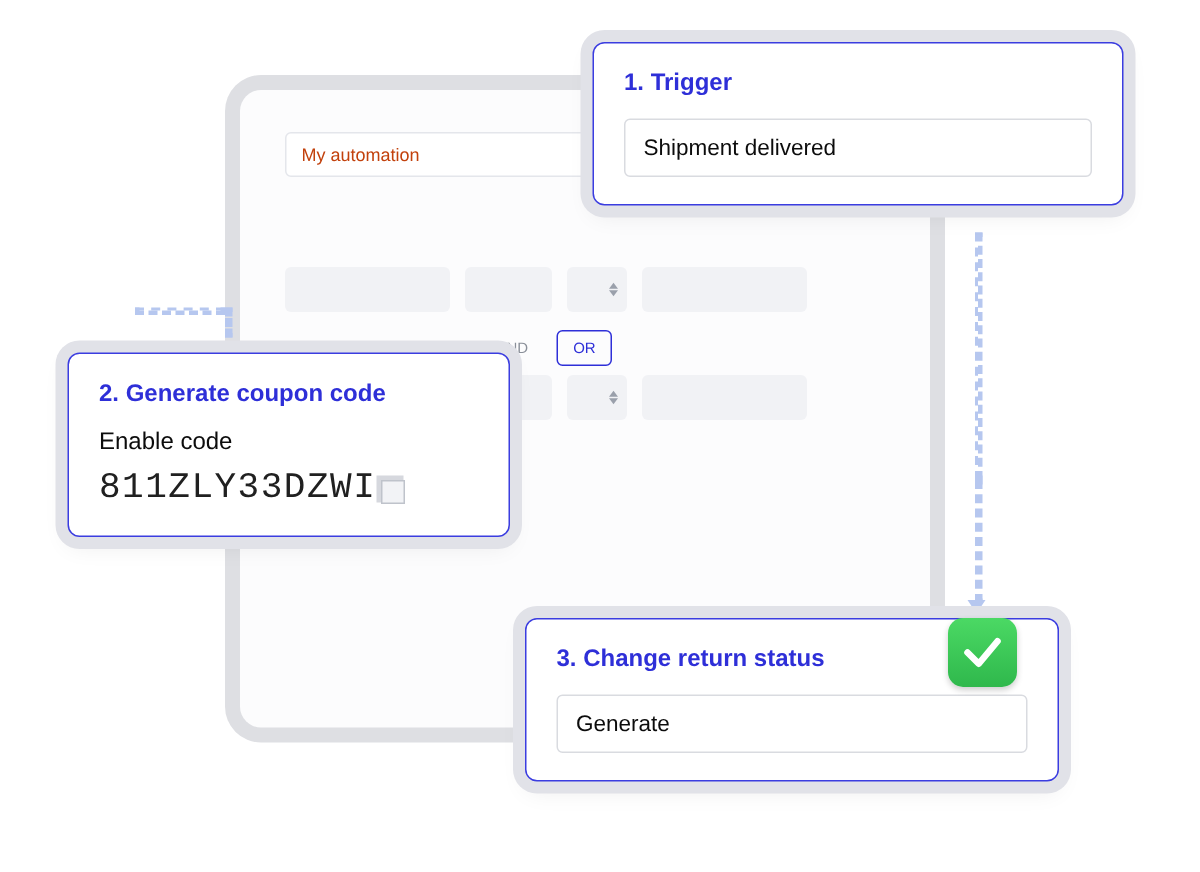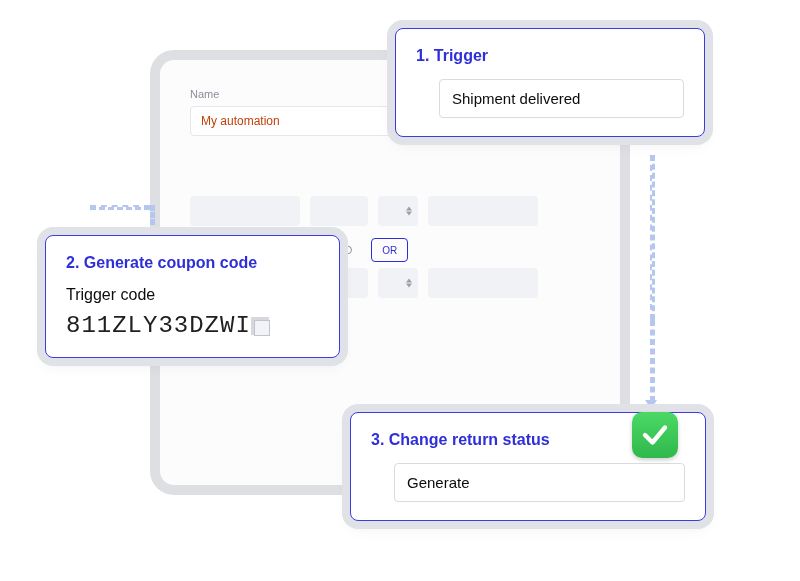--- a/index.html
+++ b/index.html
@@ -77,24 +77,24 @@
     border: 1.5px solid #3b3de0;
     border-radius: 8px;
     box-shadow: 0 0 0 8px #e1e2e8, 0 6px 16px rgba(0,0,0,0.08);
     padding: 18px 20px;
   }
   .card-title {
     font-size: 16px; font-weight: 600; color: #2e2fd8; margin-bottom: 14px;
   }
   .value-box {
     border: 1px solid #d9dbe0; border-radius: 4px; background: #fff;
-    padding: 10px 12px; font-size: 15px; color: #0c0c0c; margin-left: 23px;
-  }
-
-  .card-trigger { left: 395px; top: 28px; width: 310px; }
+    padding: 10px 12px; font-size: 15px; color: #0c0c0c;
+  }
+
+  .card-trigger { left: 395px; top: 28px; width: 354px; }
   .card-coupon  { left: 45px;  top: 235px; width: 295px; }
   .card-status  { left: 350px; top: 412px; width: 356px; }
 
   .coupon-sublabel { font-size: 16px; color: #0c0c0c; margin-bottom: 8px; font-weight: 500; }
   .coupon-code {
     font-family: "Courier New", monospace; font-size: 24px; letter-spacing: 1px;
     color: #202020; display: flex; align-items: center; gap: 0;
   }
   .copy-icon {
     width: 18px; height: 18px; background: #d6d8de; position: relative;
@@ -133,21 +133,20 @@
     border-radius: 10px;
     display: flex; align-items: center; justify-content: center;
     box-shadow: 0 2px 4px rgba(0,0,0,0.2);
   }
   .check-badge svg { width: 30px; height: 30px; }
 </style>
 </head>
 <body>
 
 <div class="back-panel">
-  <div class="field-label">Name</div>
   <input class="text-input" value="My automation" style="">
 
   <div class="rule-area">
     <div class="rule-row">
       <div class="rule-box rb-med"></div>
       <div class="rule-box rb-short"></div>
       <div class="rb-sel">
           <span class="chev"></span>
         </div>
       <div class="rule-box rb-med"></div>
@@ -173,21 +172,21 @@
 <div class="conn conn1c"></div>
 <div class="arrow-down"></div>
 
 <div class="card card-trigger">
   <div class="card-title">1. Trigger</div>
   <div class="value-box">Shipment delivered</div>
 </div>
 
 <div class="card card-coupon">
   <div class="card-title">2. Generate coupon code</div>
-  <div class="coupon-sublabel">Trigger code</div>
+  <div class="coupon-sublabel">Enable code</div>
   <div class="coupon-code">
     <span>811ZLY33DZWI</span>
     <span class="copy-icon"></span>
   </div>
 </div>
 
 <div class="card card-status">
   <div class="card-title">3. Change return status</div>
   <div class="value-box">Generate</div>
 </div>

